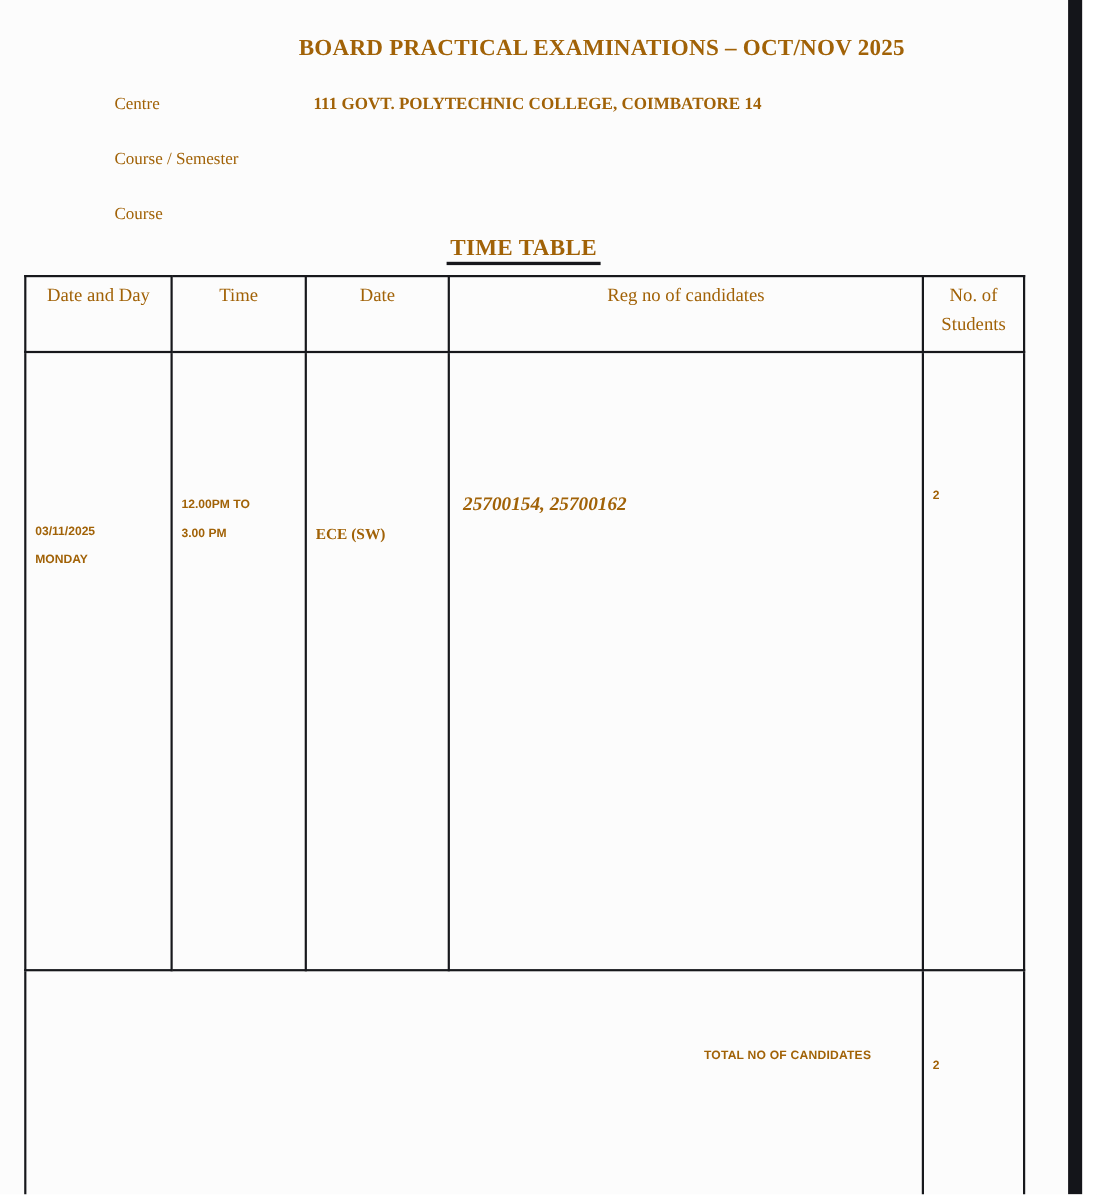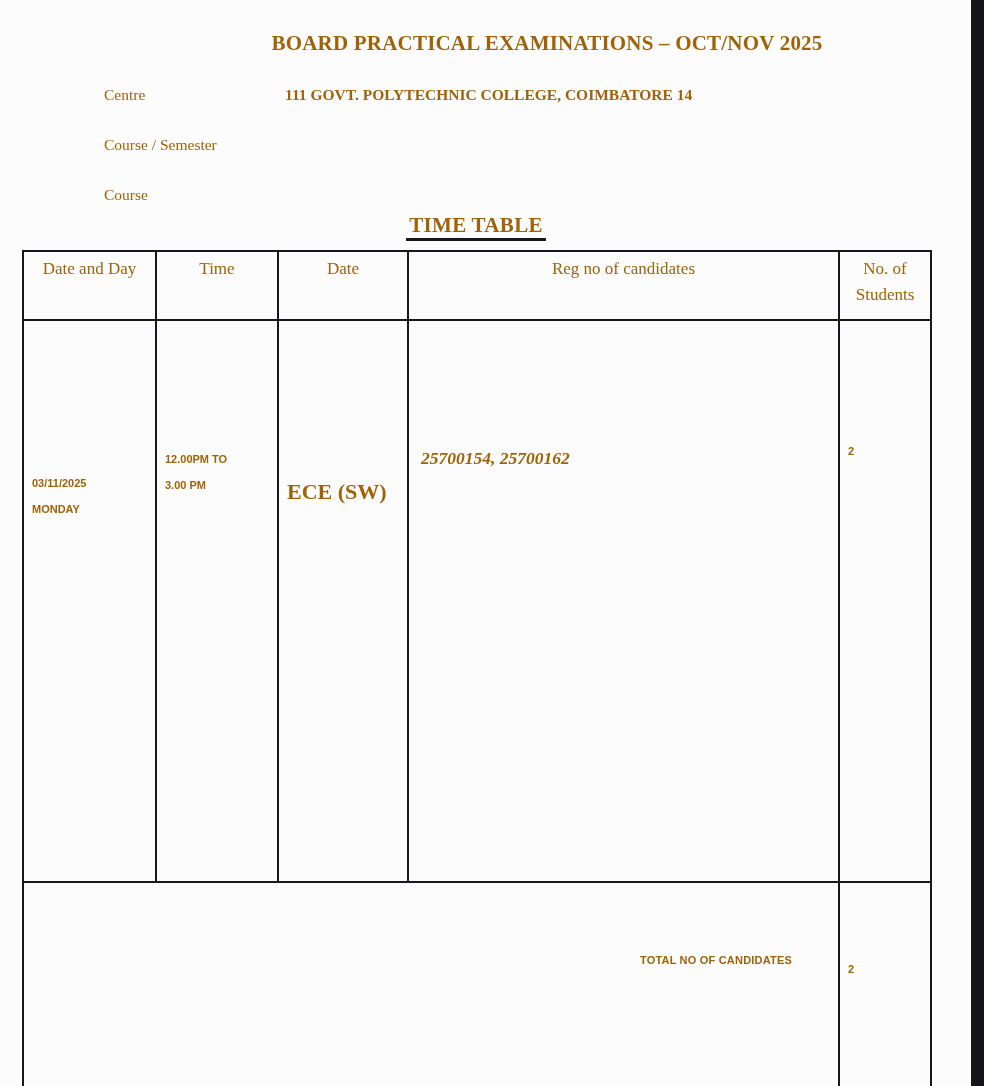--- a/index.html
+++ b/index.html
@@ -65,21 +65,21 @@
     padding: 4px 6px 0 6px;
   }
   tr.data-row td { height: 562px; }
   .sans-b {
     font-family: "Liberation Sans", sans-serif;
     font-weight: bold;
     font-size: 11px;
   }
   .cell-date { padding: 149px 0 0 8px; line-height: 26px; margin-top: 28px; }
   .cell-time { padding: 125px 0 0 8px; line-height: 26px; }
-  .cell-dept { padding: 158px 0 0 8px; font-weight: bold; font-size: 22px; }
+  .cell-dept { padding: 158px 0 0 8px; font-weight: bold; font-size: 14px; }
   .cell-reg  { padding: 127px 0 0 12px; font-weight: bold; font-size: 17.5px; font-style: italic; }
   .cell-num  { padding: 124px 0 0 8px; }
   tr.total-row td { height: 216px; }
   .cell-total-label { text-align: right; padding: 71px 46px 0 0; letter-spacing: 0.2px; }
   .cell-total-value { padding: 80px 0 0 8px; }
 </style>
 </head>
 <body>
 
 <div class="page">

